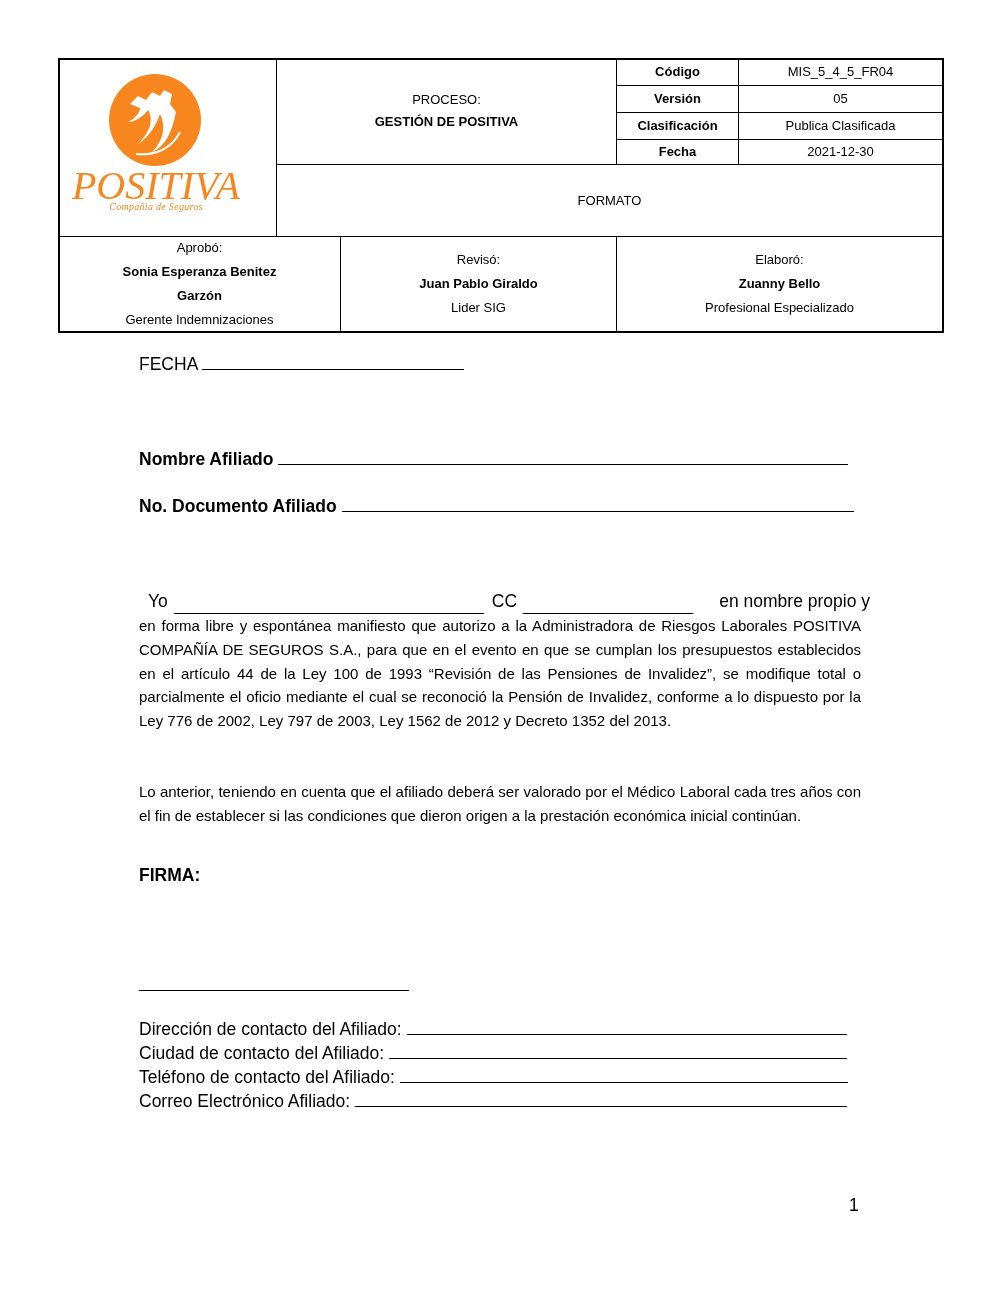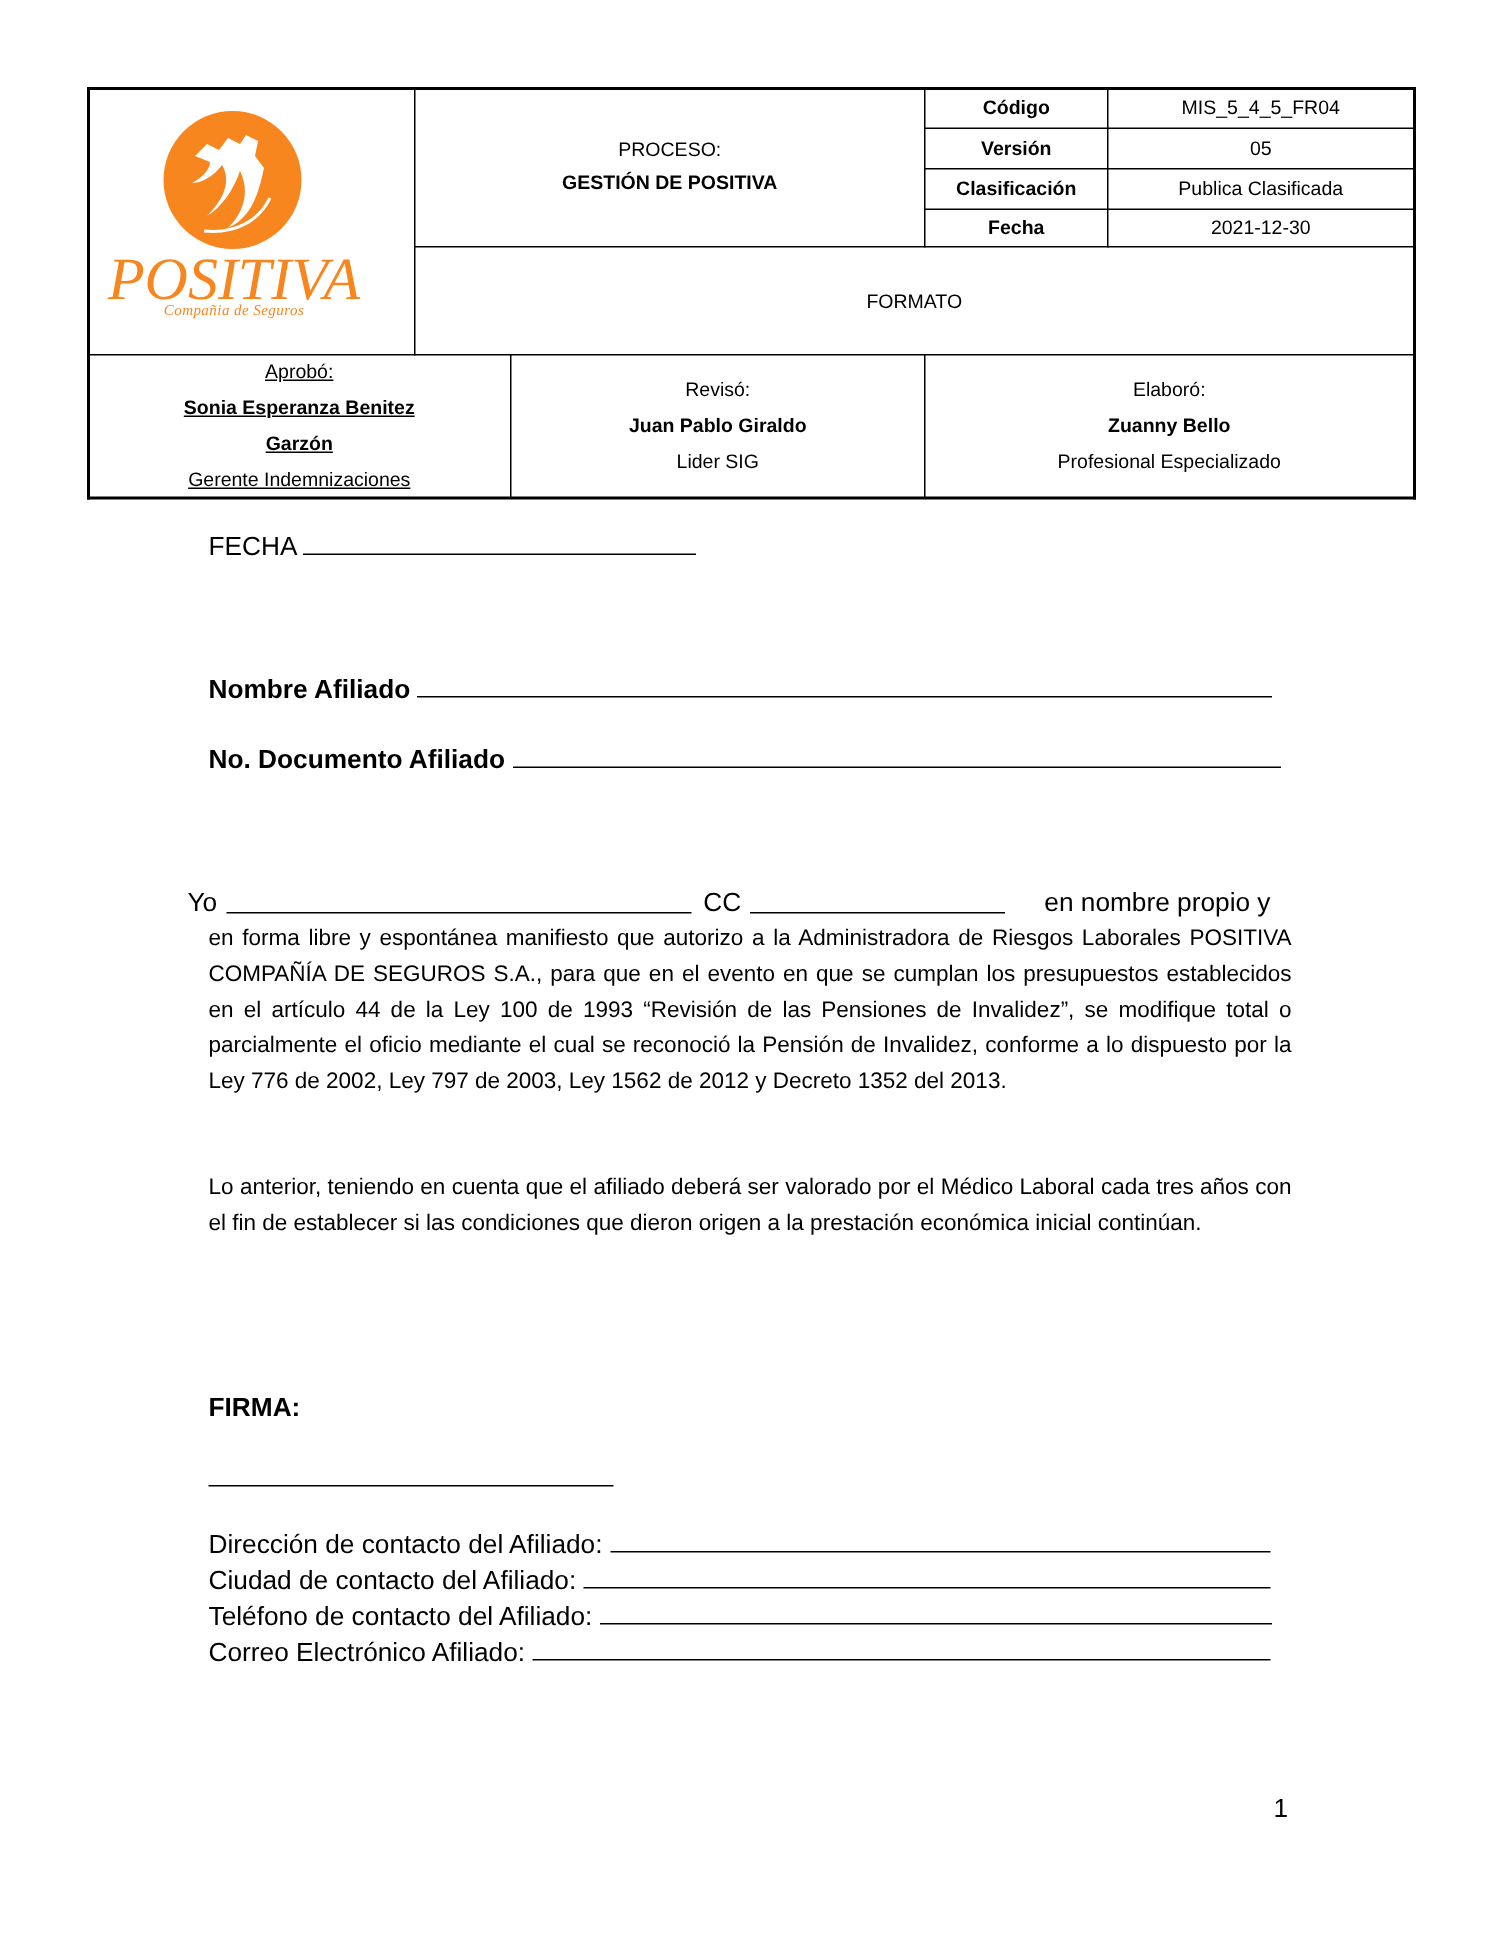--- a/index.html
+++ b/index.html
@@ -55,21 +55,21 @@
   <div class="cell" style="left:739px;top:85px;width:203px;height:27px;">05</div>
   <div class="cell b" style="left:617px;top:112px;width:121px;height:27px;">Clasificación</div>
   <div class="cell" style="left:739px;top:112px;width:203px;height:27px;">Publica Clasificada</div>
   <div class="cell b" style="left:617px;top:139px;width:121px;height:25px;">Fecha</div>
   <div class="cell" style="left:739px;top:139px;width:203px;height:25px;">2021-12-30</div>
 
   <div class="cell" style="left:277px;top:165px;width:665px;height:71px;line-height:23px;">
     <span>FORMATO</span>
   </div>
 
-  <div class="cell" style="left:59px;top:237px;width:281px;height:94px;line-height:24px;text-decoration:underline;">
+  <div class="cell" style="left:59px;top:237px;width:281px;height:94px;line-height:24px;">
     <span>Aprobó:</span>
     <span class="b">Sonia Esperanza Benitez</span>
     <span class="b">Garzón</span>
     <span>Gerente Indemnizaciones</span>
   </div>
   <div class="cell" style="left:341px;top:237px;width:275px;height:94px;line-height:24px;">
     <span>Revisó:</span>
     <span class="b">Juan Pablo Giraldo</span>
     <span>Lider SIG</span>
   </div>
@@ -88,32 +88,32 @@
 <div class="txt b" style="left:139px;top:448px;">
   <span>Nombre Afiliado</span>
   <span class="blank" style="width:570px;"></span>
 </div>
 
 <div class="txt b" style="left:139px;top:495px;">
   <span>No. Documento Afiliado</span>
   <span class="blank" style="width:512px;"></span>
 </div>
 
-<div class="txt" style="left:125px;top:590px;width:722px;display:flex;align-items:center;">
+<div class="txt" style="left:148px;top:590px;width:722px;display:flex;align-items:flex-end;">
   <span>Yo</span>
   <span class="blank" style="width:310px;margin-left:6px;"></span>
   <span style="margin-left:8px;">CC</span>
   <span class="blank" style="width:170px;margin-left:6px;"></span>
   <span style="margin-left:auto;">en nombre propio y</span>
 </div>
 <div class="para" style="top:614px;">en forma libre y espontánea manifiesto que autorizo a la Administradora de Riesgos Laborales POSITIVA COMPAÑÍA DE SEGUROS S.A., para que en el evento en que se cumplan los presupuestos establecidos en el artículo 44 de la Ley 100 de 1993 “Revisión de las Pensiones de Invalidez”, se modifique total o parcialmente el oficio mediante el cual se reconoció la Pensión de Invalidez, conforme a lo dispuesto por la Ley 776 de 2002, Ley 797 de 2003, Ley 1562 de 2012 y Decreto 1352 del 2013.</div>
 
 <div class="para" style="top:780px;">Lo anterior, teniendo en cuenta que el afiliado deberá ser valorado por el Médico Laboral cada tres años con el fin de establecer si las condiciones que dieron origen a la prestación económica inicial continúan.</div>
 
-<div class="txt b" style="left:139px;top:927px;text-align:center;">FIRMA:</div>
+<div class="txt b" style="left:139px;top:864px;text-align:center;">FIRMA:</div>
 
 <div class="abs" style="left:139px;top:990px;width:270px;height:1.4px;background:#000;"></div>
 
 <div class="txt" style="left:139px;top:1018px;text-align:right;">
   <span>Dirección de contacto del Afiliado:</span>
   <span class="blank" style="width:440px;"></span>
 </div>
 <div class="txt" style="left:139px;top:1042px;">
   <span>Ciudad de contacto del Afiliado:</span>
   <span class="blank" style="width:458px;"></span>

